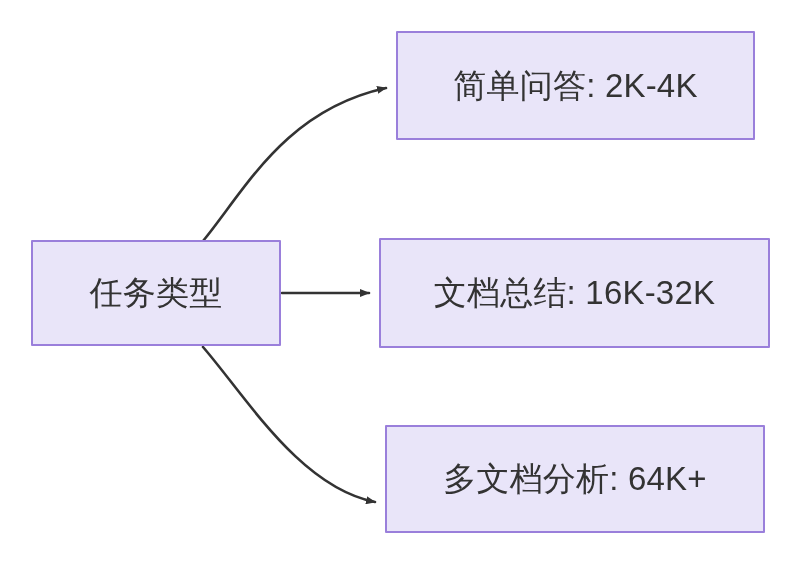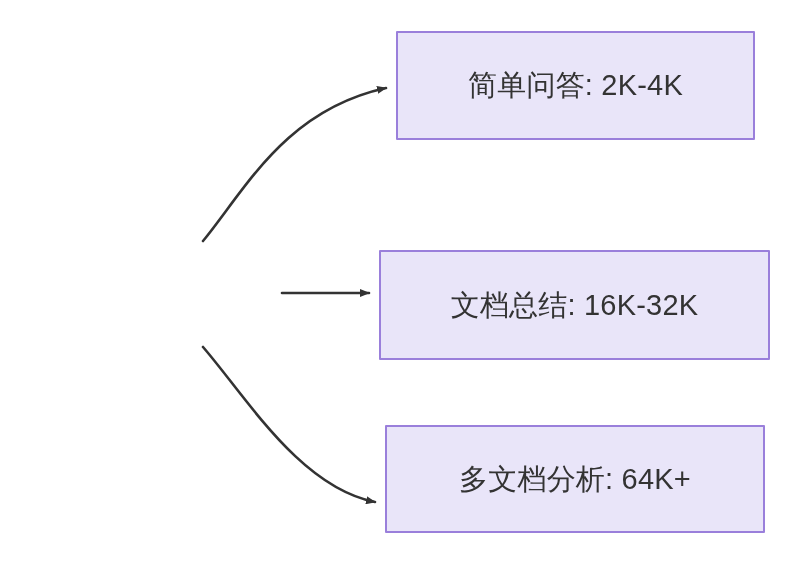--- a/index.html
+++ b/index.html
@@ -30,32 +30,32 @@
   .node {
     position: absolute;
     box-sizing: border-box;
     background: #e9e5f9;
     border: 2px solid #9a7fdb;
     border-radius: 1px;
     display: flex;
     align-items: center;
     justify-content: center;
     color: #333333;
-    font-size: 29px;
+    font-size: 33px;
     line-height: 1.2;
     letter-spacing: 0.2px;
     white-space: nowrap;
     z-index: 2;
   }
   .node-label {
     display: block;
   }
   #node-root   { left: 31px;  top: 240px; width: 250px; height: 106px; }
   #node-simple { left: 396px; top: 31px;  width: 359px; height: 109px; }
-  #node-doc    { left: 379px; top: 250px; width: 391px; height: 110px; }
+  #node-doc    { left: 379px; top: 238px; width: 391px; height: 110px; }
   #node-multi  { left: 385px; top: 425px; width: 380px; height: 108px; }
 </style>
 </head>
 <body>
 
 <div id="diagram">
 
   <svg id="edge-layer" viewBox="0 0 787 572">
     <defs>
       <marker id="arrowhead" markerWidth="10" markerHeight="8" refX="9" refY="4" orient="auto" markerUnits="userSpaceOnUse">
@@ -63,20 +63,23 @@
       </marker>
     </defs>
 
     <path id="edge-root-to-simple" d="M203,241 C 245,190 285,110 386,88" fill="none" stroke="#333333" stroke-width="2.6" stroke-linecap="round" marker-end="url(#arrowhead)"></path>
 
     <path id="edge-root-to-doc" d="M282,293 L369,293" fill="none" stroke="#333333" stroke-width="2.6" stroke-linecap="round" marker-end="url(#arrowhead)"></path>
 
     <path id="edge-root-to-multi" d="M203,347 C 247,398 300,487 375,502" fill="none" stroke="#333333" stroke-width="2.6" stroke-linecap="round" marker-end="url(#arrowhead)"></path>
   </svg>
 
+  <div class="node" id="node-root">
+    <span class="node-label">任务类型</span>
+  </div>
 
   <div class="node" id="node-simple">
     <span class="node-label">简单问答: 2K-4K</span>
   </div>
 
   <div class="node" id="node-doc">
     <span class="node-label">文档总结: 16K-32K</span>
   </div>
 
   <div class="node" id="node-multi">

